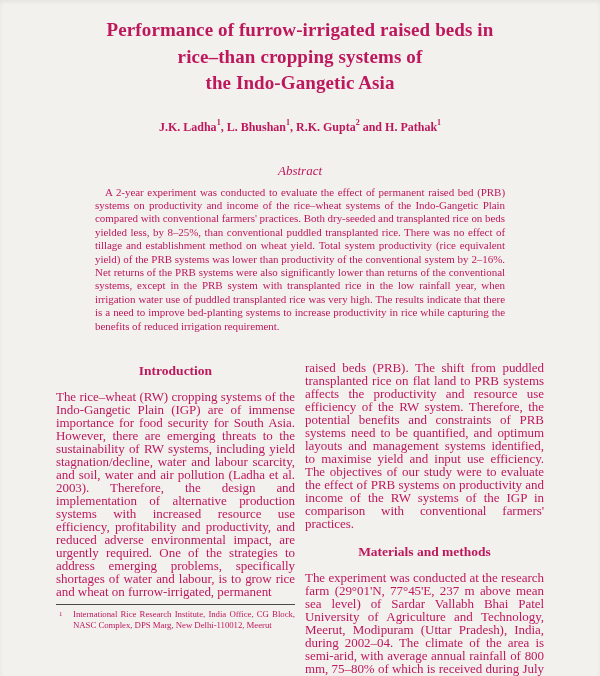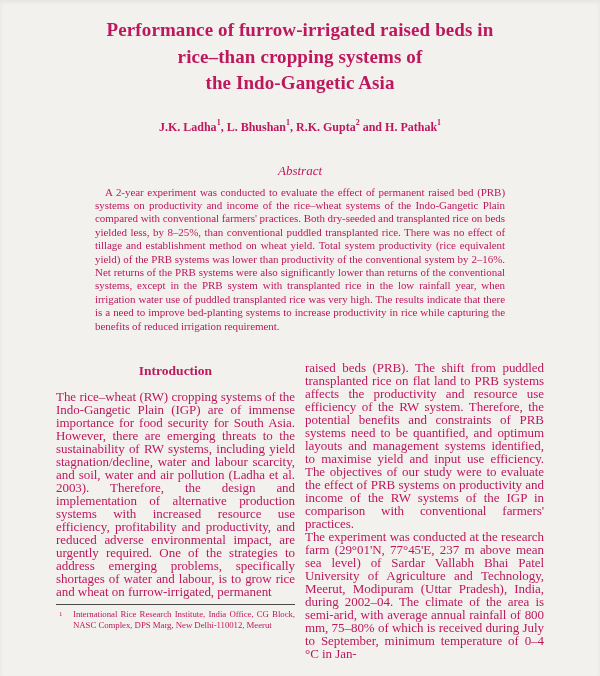--- a/index.html
+++ b/index.html
@@ -129,18 +129,19 @@
       <h2 class="sec">Introduction</h2>
       <p class="body-text">The rice–wheat (RW) cropping systems of the Indo-Gangetic Plain (IGP) are of immense importance for food security for South Asia. However, there are emerging threats to the sustainability of RW systems, including yield stagnation/decline, water and labour scarcity, and soil, water and air pollution (Ladha et al. 2003). Therefore, the design and implementation of alternative production systems with increased resource use efficiency, profitability and productivity, and reduced adverse environmental impact, are urgently required. One of the strategies to address emerging problems, specifically shortages of water and labour, is to grow rice and wheat on furrow-irrigated, permanent</p>
       <div class="fnrule"></div>
       <div class="fn">
         <span class="fnn">1</span>
         <span class="fnt">International Rice Research Institute, India Office, CG Block, NASC Complex, DPS Marg, New Delhi-110012, Meerut</span>
       </div>
     </div>
     <div class="col">
       <p class="body-text">raised beds (PRB). The shift from puddled transplanted rice on flat land to PRB systems affects the productivity and resource use efficiency of the RW system. Therefore, the potential benefits and constraints of PRB systems need to be quantified, and optimum layouts and management systems identified, to maximise yield and input use efficiency. The objectives of our study were to evaluate the effect of PRB systems on productivity and income of the RW systems of the IGP in comparison with conventional farmers' practices.</p>
+      <h2 class="sec sec2">Materials and methods</h2>
       <p class="body-text">The experiment was conducted at the research farm (29°01'N, 77°45'E, 237 m above mean sea level) of Sardar Vallabh Bhai Patel University of Agriculture and Technology, Meerut, Modipuram (Uttar Pradesh), India, during 2002–04. The climate of the area is semi-arid, with average annual rainfall of 800 mm, 75–80% of which is received during July to September, minimum temperature of 0–4 °C in Jan-</p>
     </div>
   </div>
 
 
 </div>
 
 </body></html>

